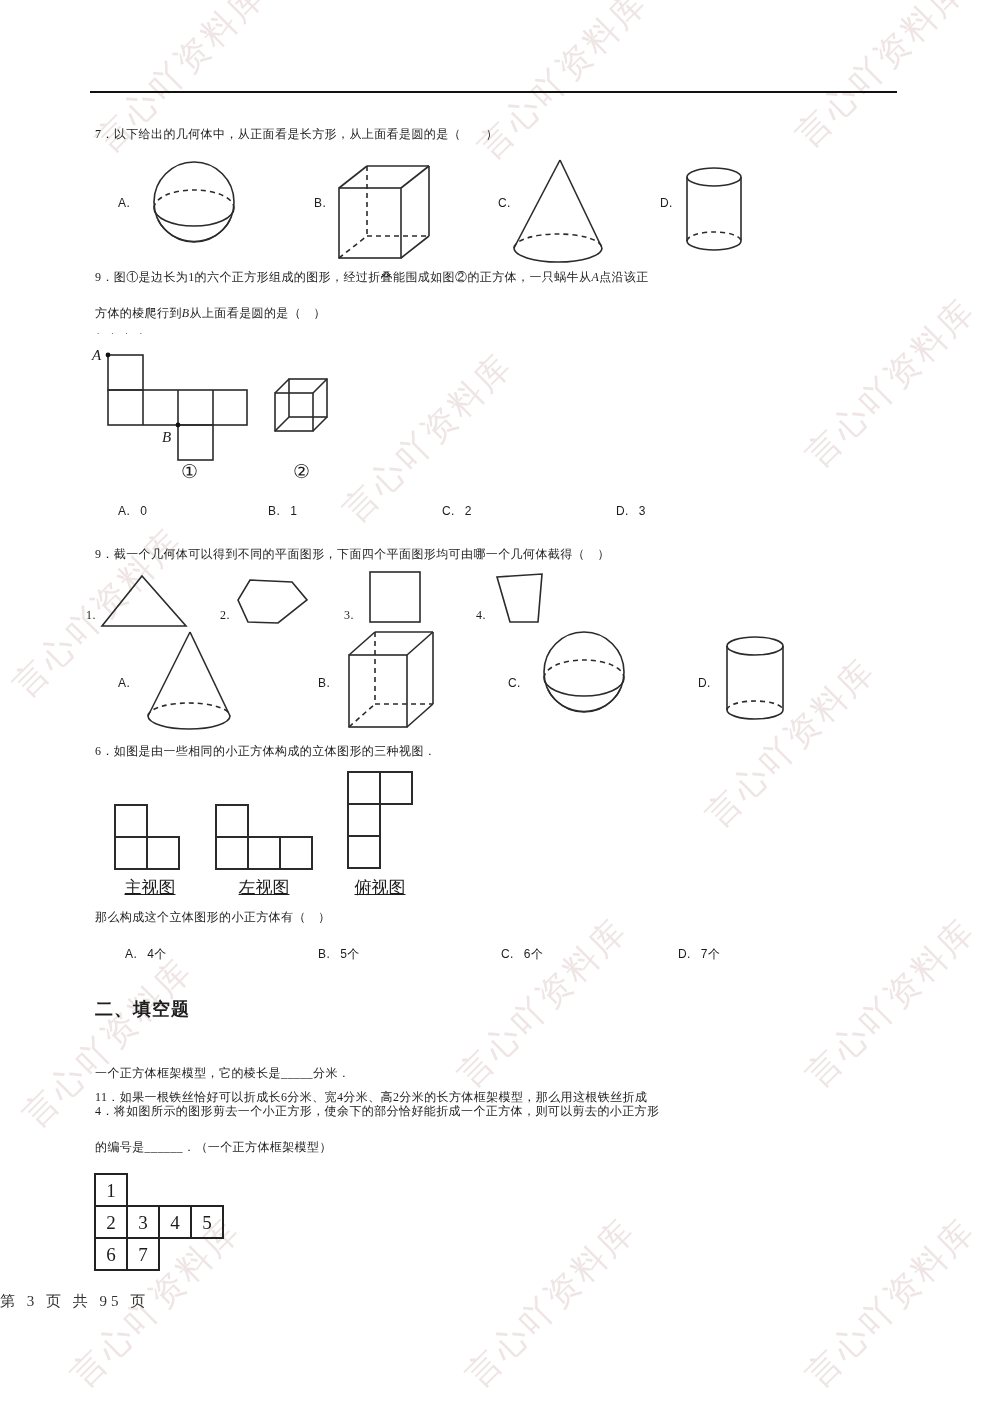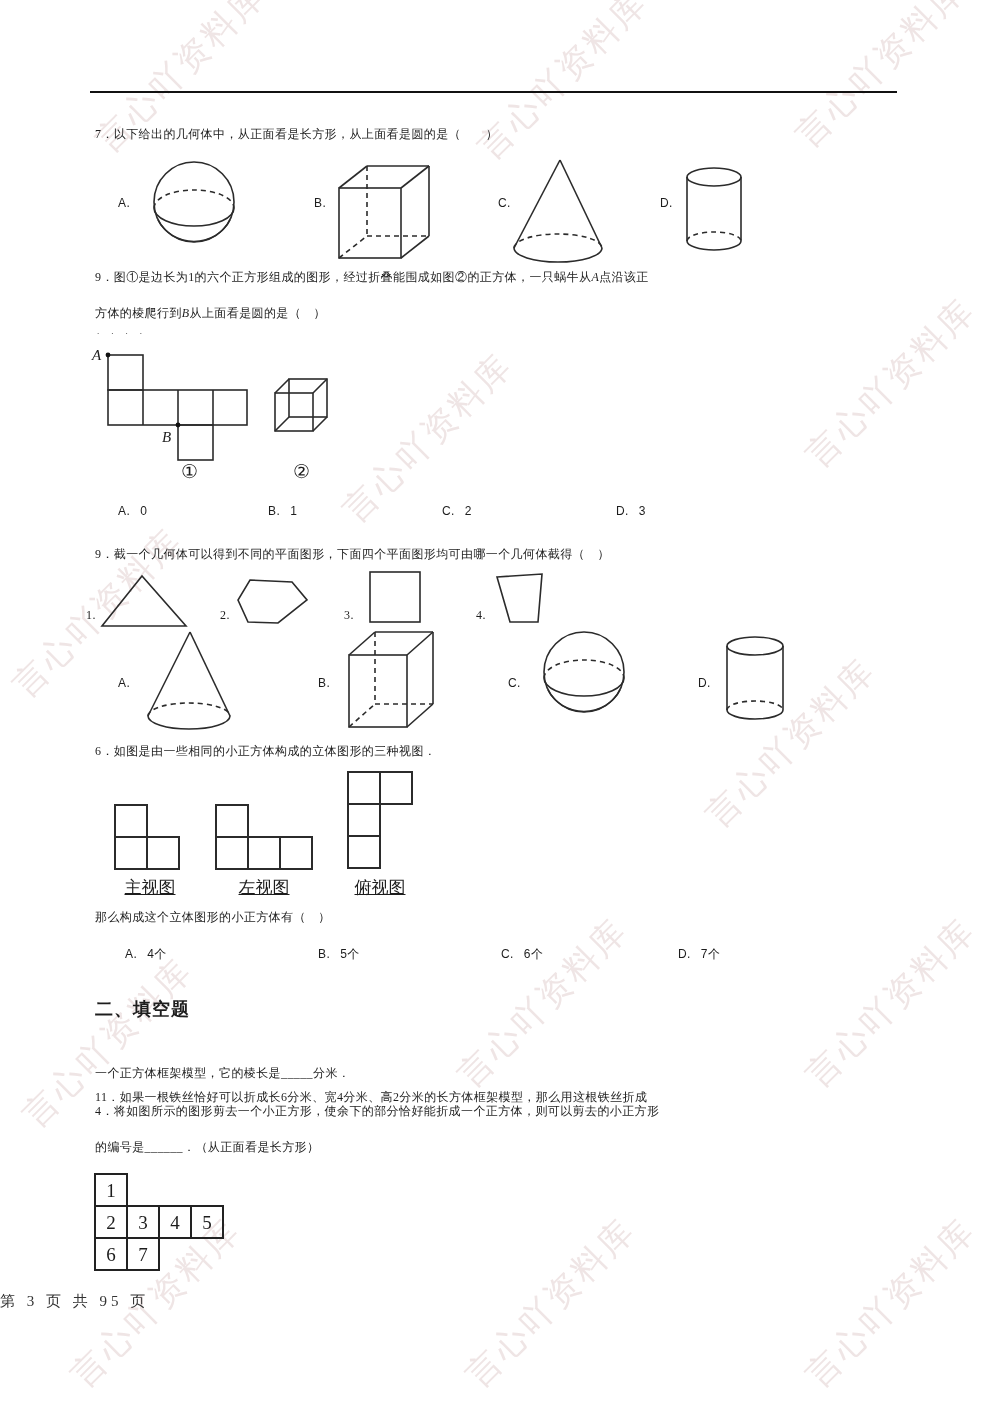--- a/index.html
+++ b/index.html
@@ -236,21 +236,21 @@
 
     <div class="abs secttitle" style="left:95px;top:989px">二、填空题</div>
 
     <div>
       <div class="abs t" style="left:95px;top:1090px">11．如果一根铁丝恰好可以折成长6分米、宽4分米、高2分米的长方体框架模型，那么用这根铁丝折成</div>
       <div class="abs t" style="left:95px;top:1066px">一个正方体框架模型，它的棱长是_____分米．</div>
     </div>
 
     <div>
       <div class="abs t" style="left:95px;top:1104px">4．将如图所示的图形剪去一个小正方形，使余下的部分恰好能折成一个正方体，则可以剪去的小正方形</div>
-      <div class="abs t" style="left:95px;top:1140px">的编号是______．（从正面看是长方形）</div>
+      <div class="abs t" style="left:95px;top:1140px">的编号是______．（一个正方体框架模型）</div>
 
       <svg class="abs gridfig" style="left:94px;top:1173px" width="133" height="99">
         <rect x="1" y="1" width="32" height="32"></rect>
         <rect x="1" y="33" width="128" height="32"></rect>
         <line x1="33" y1="33" x2="33" y2="65"></line>
         <line x1="65" y1="33" x2="65" y2="65"></line>
         <line x1="97" y1="33" x2="97" y2="65"></line>
         <rect x="1" y="65" width="64" height="32"></rect>
         <line x1="33" y1="65" x2="33" y2="97"></line>
         <text x="17" y="24" text-anchor="middle">1</text>

